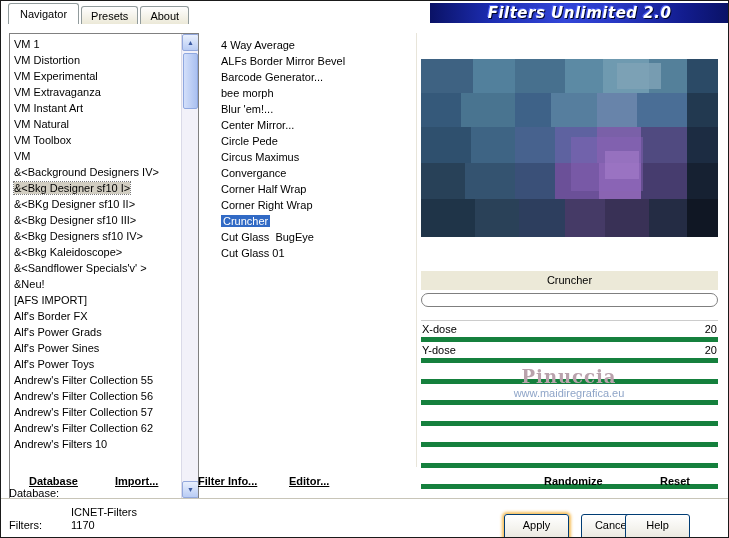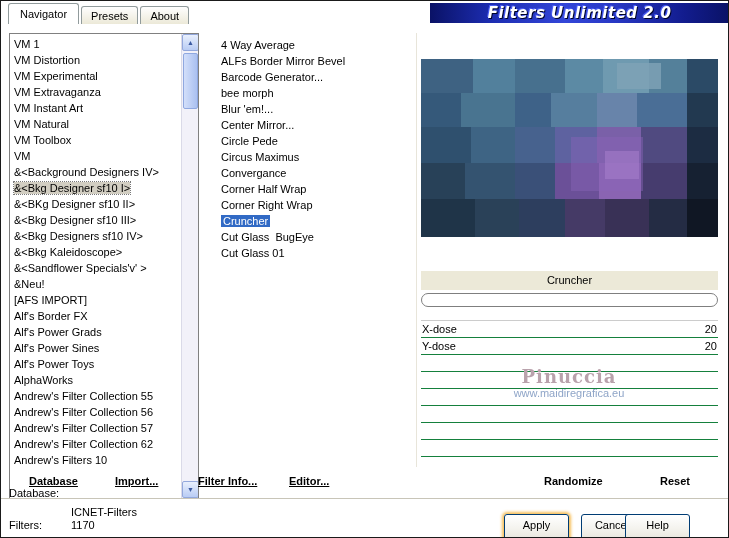--- a/index.html
+++ b/index.html
@@ -53,21 +53,21 @@
     position:absolute;left:1px;top:19px;width:15px;height:56px;box-sizing:border-box;
     background:linear-gradient(90deg,#d3dffa,#aac0f0);border:1px solid #8fa8e0;border-radius:2px;
   }
   
   .right-panel{position:absolute;left:415px;top:32px;width:304px;height:434px;border-left:1px solid #e8e5da;}
   .preview{position:absolute;left:4px;top:26px;width:297px;height:178px;overflow:hidden;}
   .preview svg{display:block;}
   .name-bar{position:absolute;left:4px;top:238px;width:297px;height:19px;line-height:19px;background:#ece9d8;text-align:center;}
   .progress{position:absolute;left:4px;top:260px;width:297px;height:14px;box-sizing:border-box;border:1px solid #7f7f7f;border-radius:8px;background:#fff;}
   .rows{position:absolute;left:4px;top:287px;width:297px;border-top:1px solid #ccc;}
-  .row{position:relative;height:16px;border-bottom:1px solid #15803d;}
+  .row{position:relative;height:16px;border-bottom:5px solid #15803d;}
   .row .lbl{position:absolute;left:1px;top:2px;}
   .row .val{position:absolute;right:1px;top:2px;}
   .watermark{position:absolute;left:0;right:0;top:334px;text-align:center;pointer-events:none;}
   .wm-name{font-family:"DejaVu Serif",serif;font-size:18px;font-weight:bold;color:#b9a2ac;letter-spacing:1px;line-height:20px;}
   .wm-url{font-size:11px;color:#8fa5c8;line-height:13px;}
   
   .toolbar{position:absolute;left:0;top:474px;width:729px;height:18px;}
   .tb{position:absolute;top:0;font-weight:bold;cursor:default;}
   .tb.link{text-decoration:underline;}
   .tb-database{left:28px;} .tb-import{left:114px;} .tb-filterinfo{left:197px;} .tb-editor{left:288px;}
@@ -121,21 +121,20 @@
       <div class="list-item"><span>&amp;&lt;Bkg Designer sf10 III&gt;</span></div>
       <div class="list-item"><span>&amp;&lt;Bkg Designers sf10 IV&gt;</span></div>
       <div class="list-item"><span>&amp;&lt;Bkg Kaleidoscope&gt;</span></div>
       <div class="list-item"><span>&amp;&lt;Sandflower Specials'v' &gt;</span></div>
       <div class="list-item"><span>&amp;Neu!</span></div>
       <div class="list-item"><span>[AFS IMPORT]</span></div>
       <div class="list-item"><span>Alf's Border FX</span></div>
       <div class="list-item"><span>Alf's Power Grads</span></div>
       <div class="list-item"><span>Alf's Power Sines</span></div>
       <div class="list-item"><span>Alf's Power Toys</span></div>
-      <div class="list-item"><span>AlphaWorks</span></div>
       <div class="list-item"><span>Andrew's Filter Collection 55</span></div>
       <div class="list-item"><span>Andrew's Filter Collection 56</span></div>
       <div class="list-item"><span>Andrew's Filter Collection 57</span></div>
       <div class="list-item"><span>Andrew's Filter Collection 62</span></div>
       <div class="list-item"><span>Andrew's Filters 10</span></div>
     </div>
 
   <div class="filter-list">
       <div class="list-item"><span>4 Way Average</span></div>
       <div class="list-item"><span>ALFs Border Mirror Bevel</span></div>

